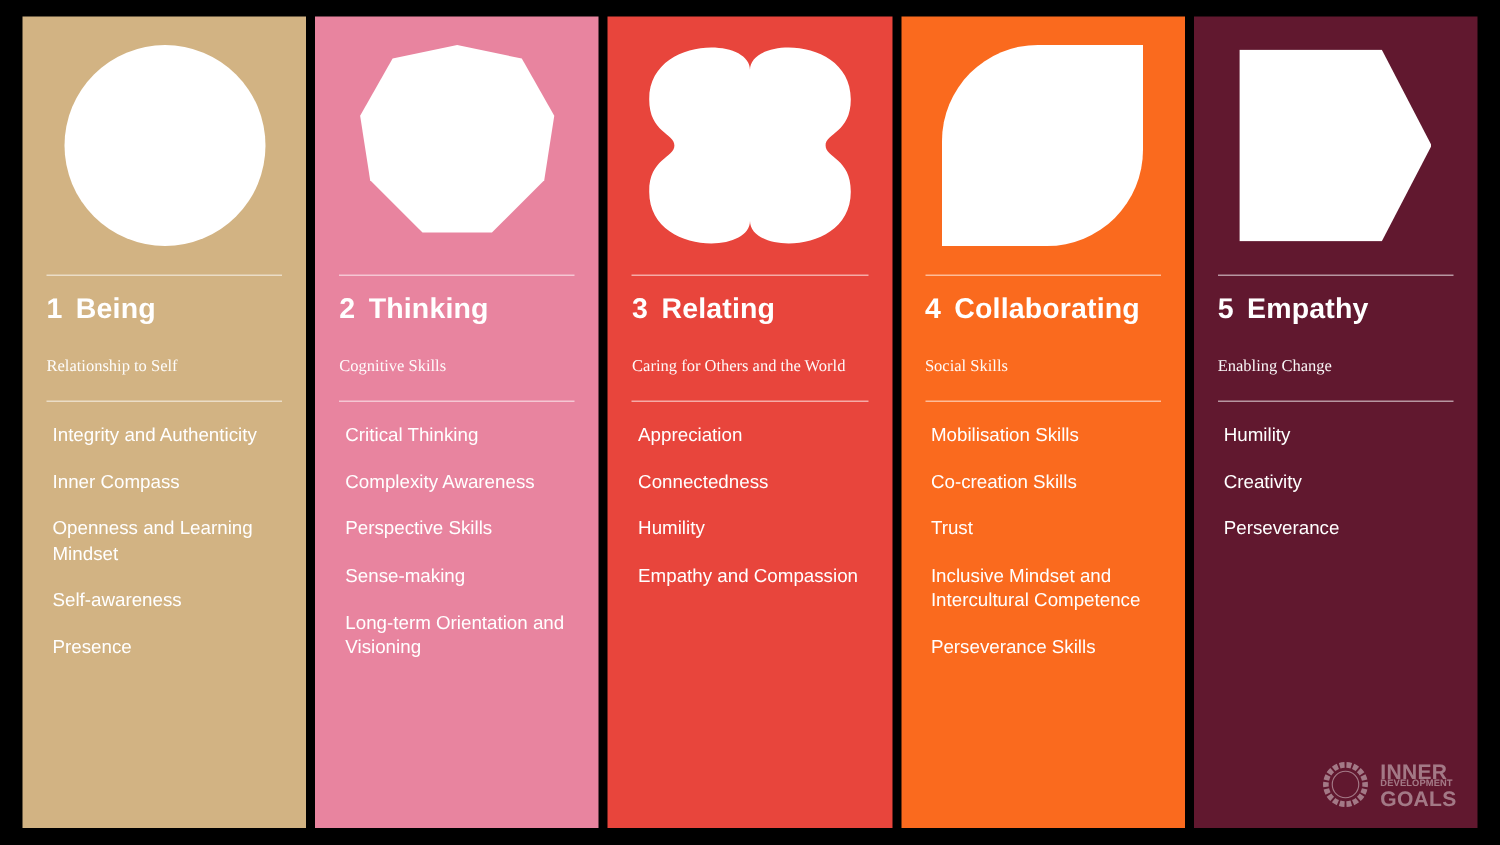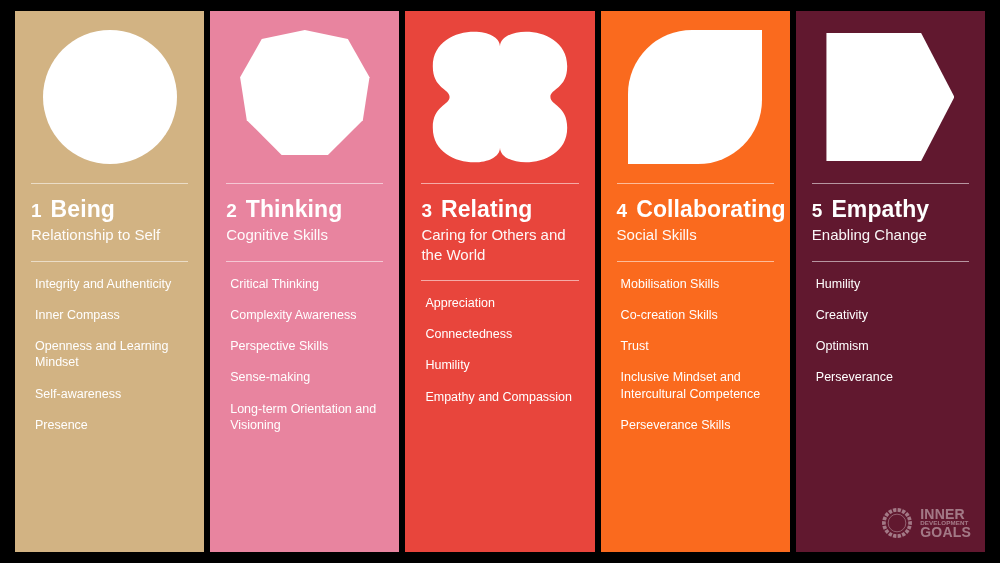--- a/index.html
+++ b/index.html
@@ -104,32 +104,33 @@
     color: #ffffff;
   }
 
   .head-num {
     font-size: 19px;
     font-weight: bold;
     line-height: 1.15;
   }
 
   .head-title {
-    font-size: 23px;
+    font-size: 19px;
     font-weight: bold;
     line-height: 1.15;
     letter-spacing: 0.1px;
   }
 
   .head-sub {
-    margin-top: 3px;
-    font-size: 15px;
+    margin-top: 19px;
+    font-size: 11px;
     color: rgba(255,255,255,0.96);
     line-height: 1.28;
     font-weight: normal;
+    font-family: Liberation Serif, serif;
   }
 
   .header-gap { flex: 0 0 auto; height: 16px; }
 
   .skills {
     padding: 14px 16px 10px 20px;
     flex: 1 1 auto;
     list-style: none;
   }
 
@@ -282,21 +283,20 @@
         <span class="head-num">5</span>
         <span class="head-title">Empathy</span>
       </div>
       <div class="head-sub">Enabling Change</div>
     </div>
     <div class="header-gap"></div>
     <div class="rule"></div>
     <ul class="skills">
       <li class="skill">Humility</li>
       <li class="skill">Creativity</li>
-      <li class="skill">Optimism</li>
       <li class="skill">Perseverance</li>
     </ul>
 
     <div class="logo">
       <svg class="logo-ring" width="34" height="34" viewBox="0 0 100 100" aria-hidden="true">
         <g id="ring-segments" fill="none" stroke="#ffffff" stroke-width="11">
             <path d="M51.85,11.54 A38.5,38.5 0 0 1 61.42,13.23"></path>
             <path d="M64.89,14.50 A38.5,38.5 0 0 1 73.30,19.35"></path>
             <path d="M76.13,21.73 A38.5,38.5 0 0 1 82.38,29.17"></path>
             <path d="M84.23,32.37 A38.5,38.5 0 0 1 87.55,41.50"></path>

